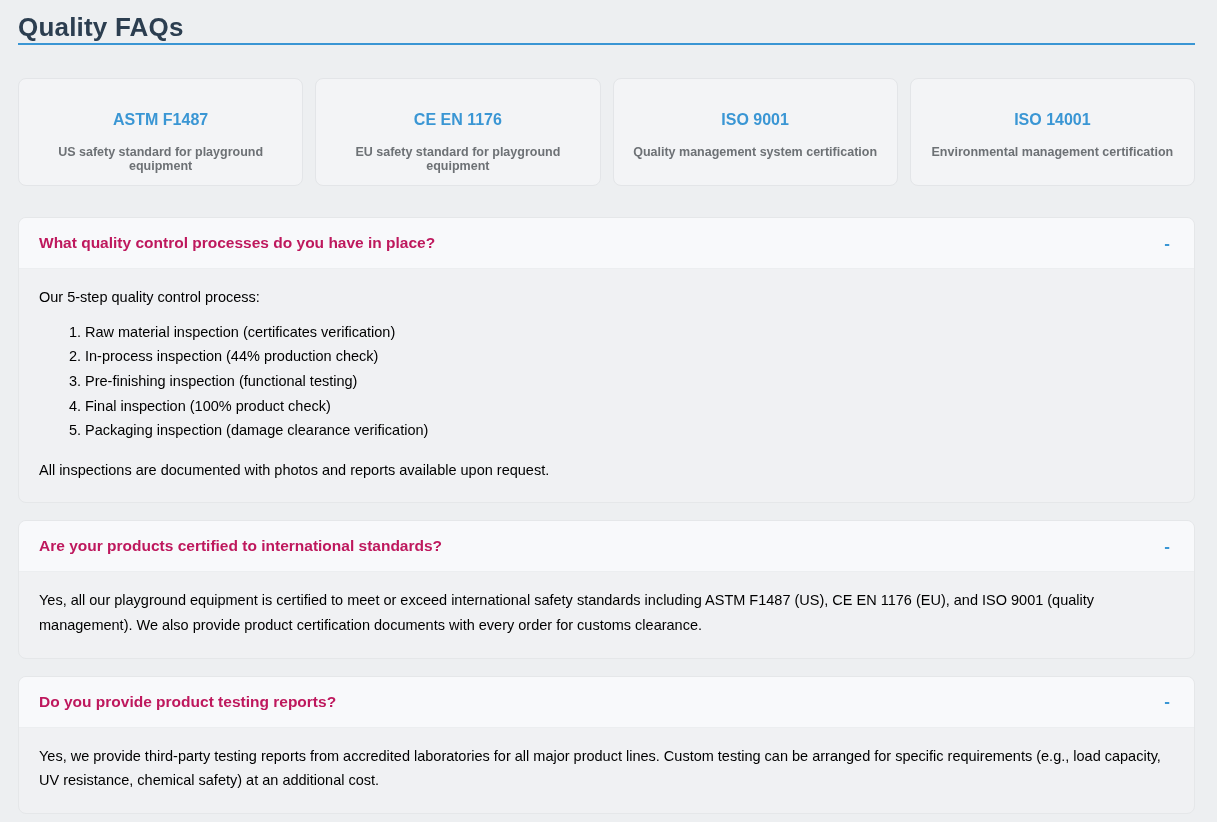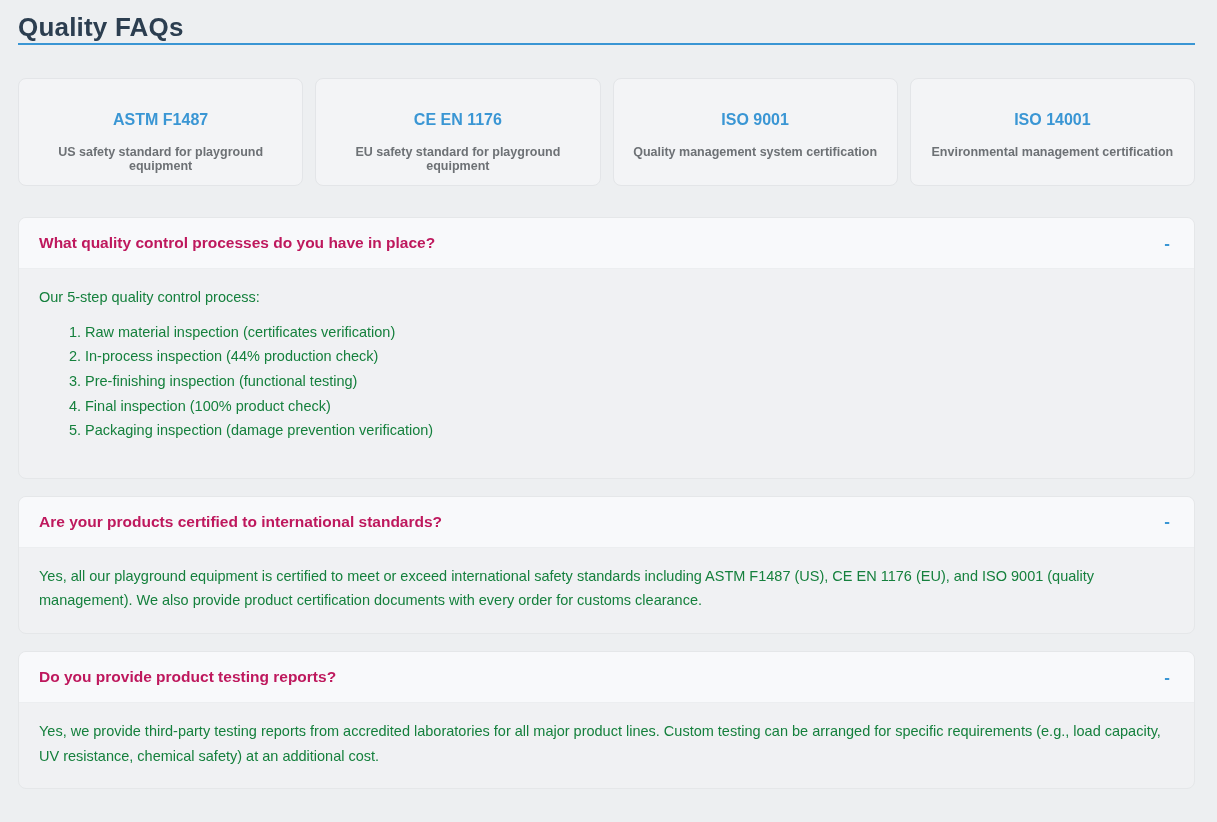--- a/index.html
+++ b/index.html
@@ -74,21 +74,21 @@
   .faq-toggle {
     color: #3a96d4;
     font-size: 17px;
     font-weight: bold;
     line-height: 1;
   }
   .faq-body {
     padding: 16px 20px 20px;
     font-size: 14.5px;
     line-height: 1.7;
-    color: #15803d;
+    color: #000000;
   }
   .faq-body ol {
     margin: 10px 0 15px;
     padding-left: 46px;
   }
 </style>
 </head>
 <body>
 
 <div class="page">
@@ -119,22 +119,23 @@
       <span class="faq-question">What quality control processes do you have in place?</span>
       <span class="faq-toggle">-</span>
     </div>
     <div class="faq-body">
       <p>Our 5-step quality control process:</p>
       <ol>
         <li>Raw material inspection (certificates verification)</li>
         <li>In-process inspection (44% production check)</li>
         <li>Pre-finishing inspection (functional testing)</li>
         <li>Final inspection (100% product check)</li>
-        <li>Packaging inspection (damage prevention verification)</li>
+        <li>Packaging inspection (damage clearance verification)</li>
       </ol>
+      <p>All inspections are documented with photos and reports available upon request.</p>
     </div>
   </div>
 
   <div class="faq-item">
     <div class="faq-header">
       <span class="faq-question">Are your products certified to international standards?</span>
       <span class="faq-toggle">-</span>
     </div>
     <div class="faq-body">
       <p>Yes, all our playground equipment is certified to meet or exceed international safety standards including ASTM F1487 (US), CE EN 1176 (EU), and ISO 9001 (quality management). We also provide product certification documents with every order for customs clearance.</p>

